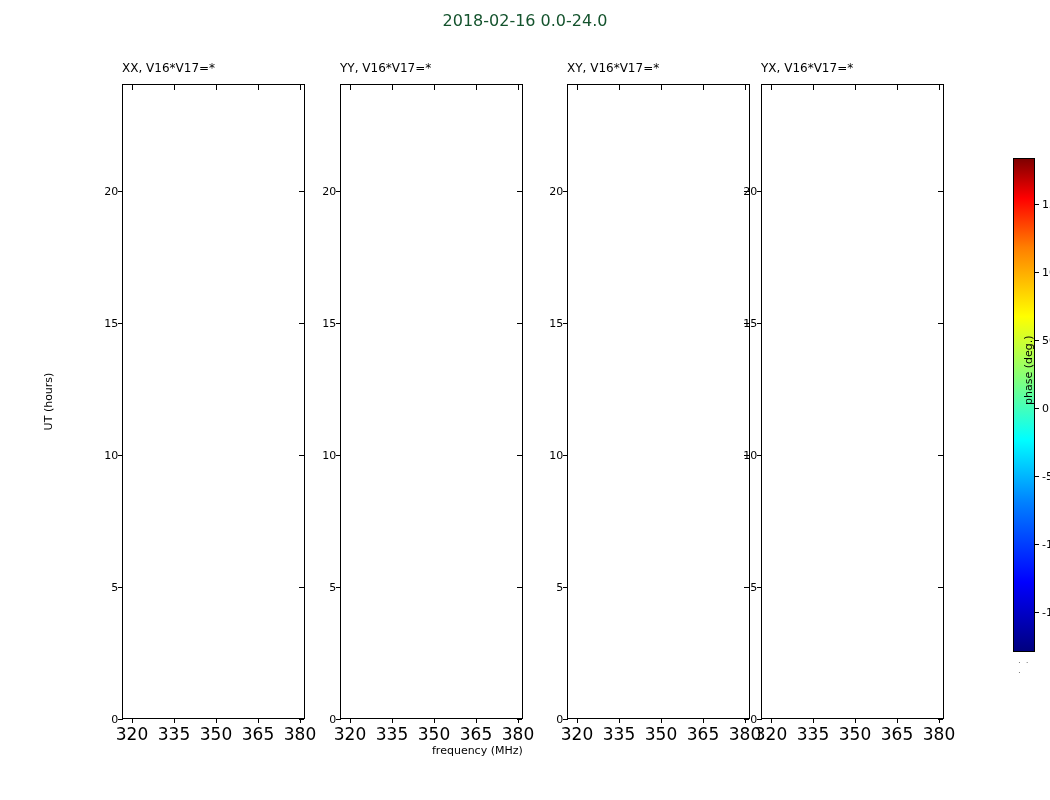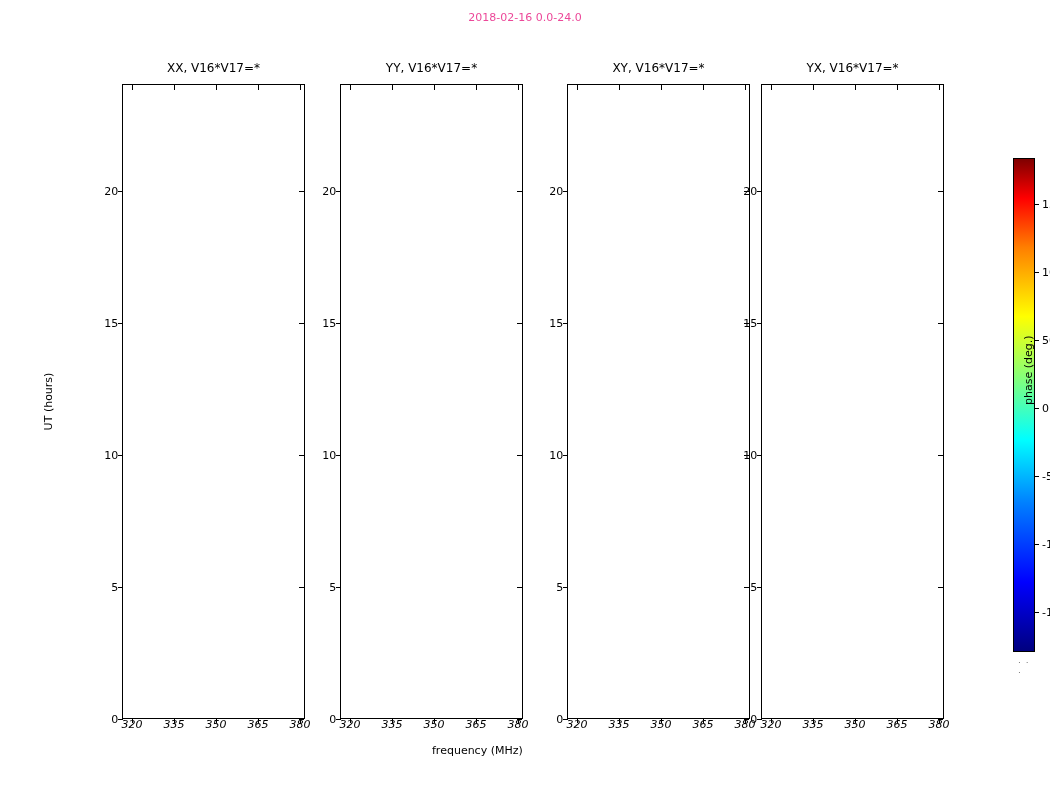--- a/index.html
+++ b/index.html
@@ -20,22 +20,22 @@
     left: 0; top: 0;
     width: 1050px;
     height: 800px;
   }
   .suptitle {
     position: absolute;
     top: 11px;
     left: 0;
     width: 1050px;
     text-align: center;
-    font-size: 11px;
-    color: #ec4899;
+    font-size: 16px;
+    color: #14532d;
   }
   .panel {
     position: absolute;
     top: 84px;
     height: 635px;
     width: 183px;
   }
   .panel .axes {
     position: absolute;
     left: 0;
@@ -44,21 +44,20 @@
     height: 100%;
     border: 1px solid #000000;
     box-sizing: border-box;
     background: #ffffff;
   }
   .panel .ptitle {
     position: absolute;
     top: -23px;
     left: 0;
     width: 100%;
-    text-align: center;
     font-size: 12px;
     white-space: nowrap;
   }
   
   .ytick {
     position: absolute;
     left: -5px;
     width: 5px;
     height: 1px;
     background: #000;
@@ -88,25 +87,24 @@
   .xtick-top {
     position: absolute;
     top: 0px;
     height: 5px;
     width: 1px;
     background: #000;
   }
   .xlabel-txt {
     position: absolute;
     top: 100%;
-    margin-top: 0;
+    margin-top: 6px;
     transform: translateX(-50%);
-    font-size: 11px;
-    white-space: nowrap;
-    font-style: italic;
+    font-size: 17px;
+    white-space: nowrap;
   }
   .axis-name-x {
     position: absolute;
     font-size: 11px;
     white-space: nowrap;
   }
   .axis-name-y {
     position: absolute;
     font-size: 11px;
     white-space: nowrap;

